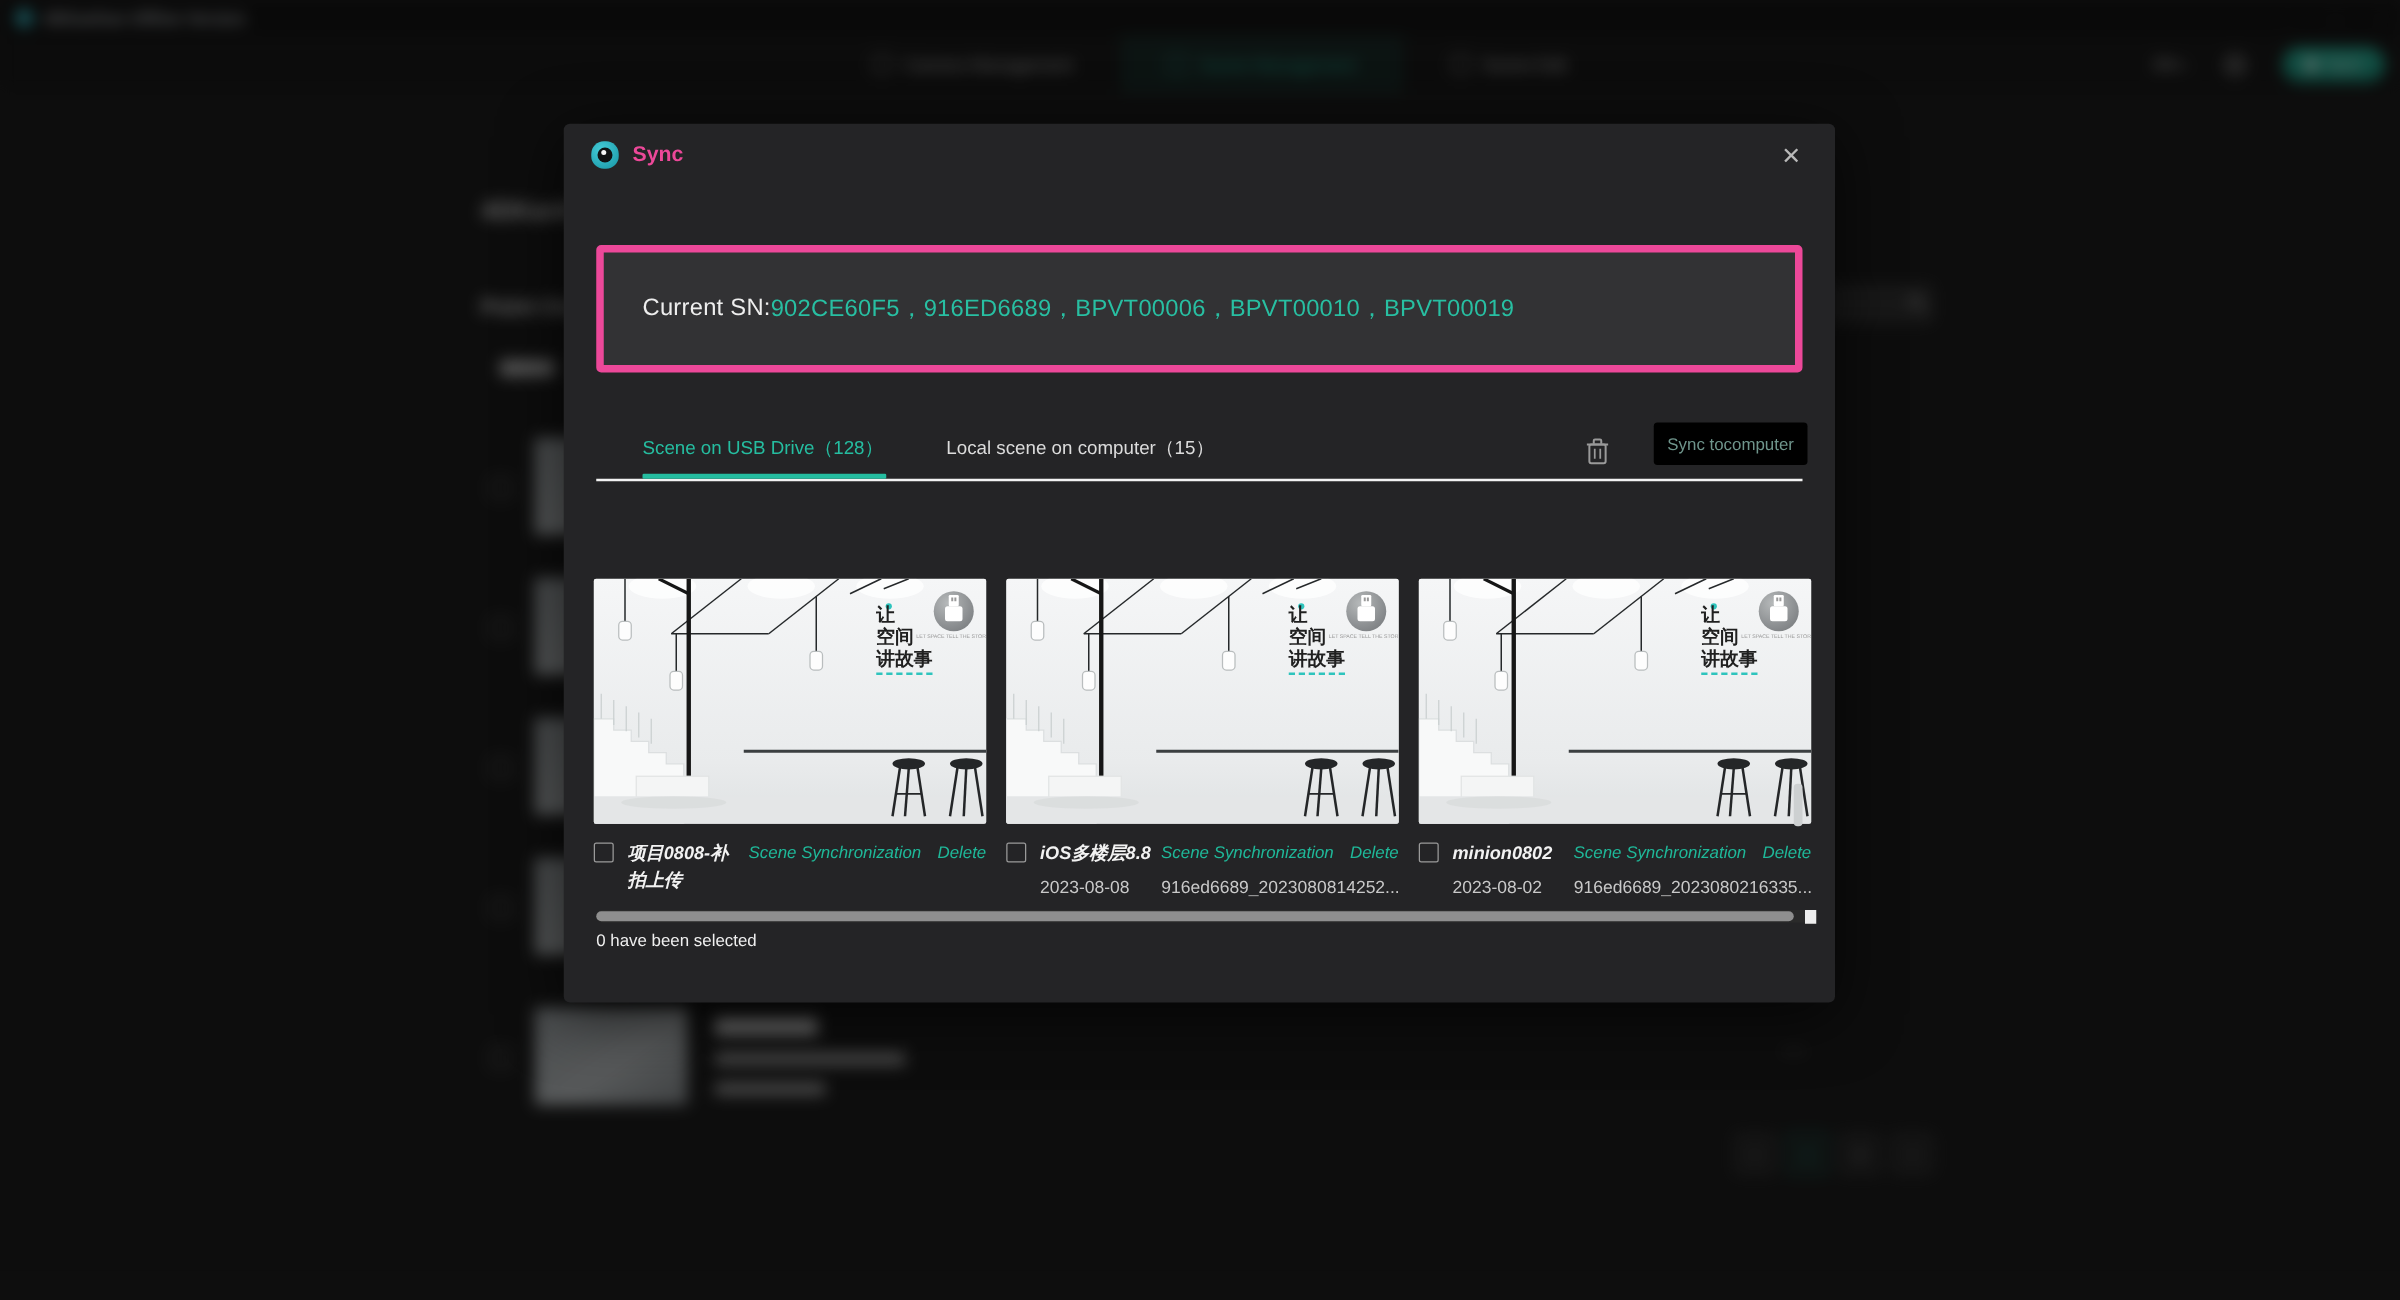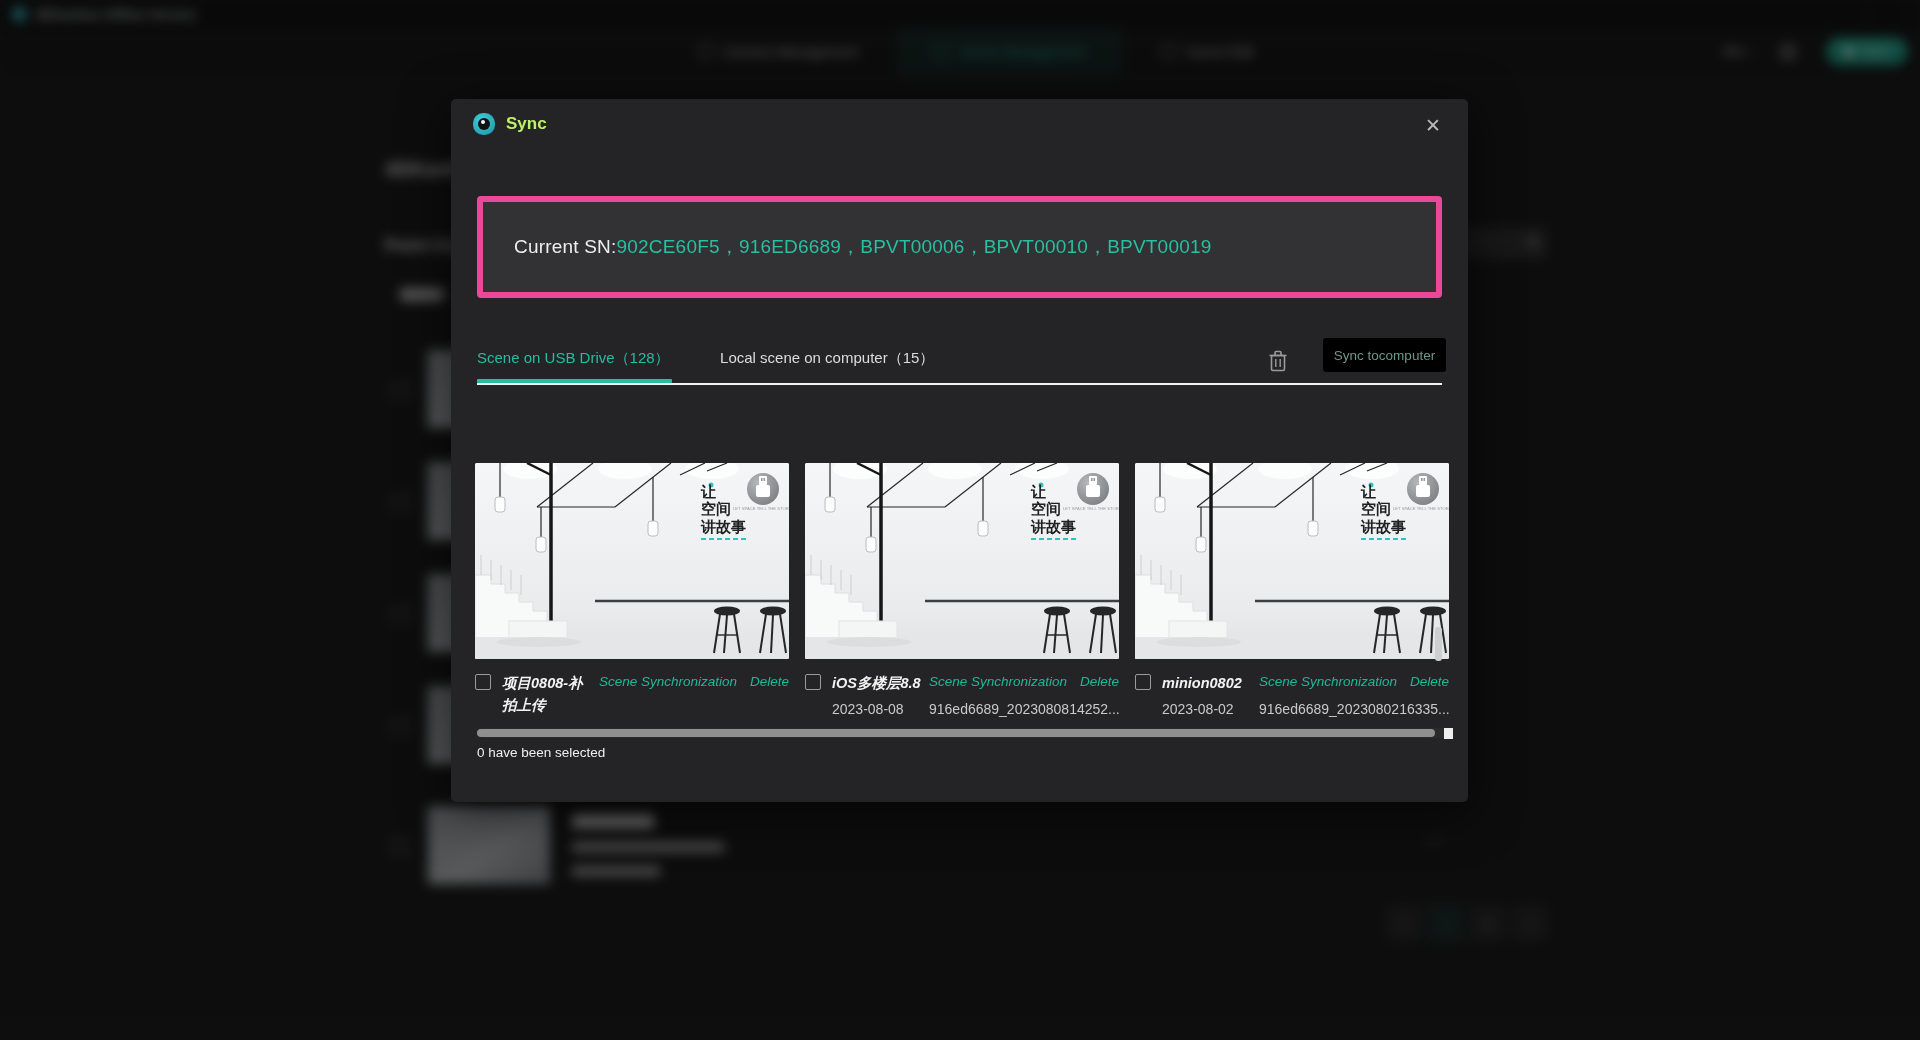--- a/index.html
+++ b/index.html
@@ -45,31 +45,31 @@
   .pg-btn.active { border-color:#1e6457; color:#25bda0; background:rgba(37,189,160,0.08); }
 
   
   .overlay { position:absolute; inset:0; background:rgba(8,8,8,0.55); }
 
   .modal { position:absolute; left:451px; top:99px; width:1017px; height:703px; background:#242426; border-radius:5px; box-shadow:0 10px 50px rgba(0,0,0,0.65); }
   .modal-header { position:relative; height:50px; display:flex; align-items:center; padding-left:22px; }
   .modal-logo { width:22px; height:22px; border-radius:46%; background:radial-gradient(circle at 38% 32%, #45ccd8, #1795a4); position:relative; }
   .modal-logo::after { content:""; position:absolute; left:5px; top:5px; width:12px; height:12px; border-radius:50%; background:#101314; }
   .modal-logo::before { content:""; position:absolute; left:8px; top:7px; width:4px; height:4px; border-radius:50%; background:#f4f6f6; z-index:1; }
-  .modal-title { margin-left:11px; color:#bef264; font-size:17px; font-weight:bold; }
+  .modal-title { margin-left:11px; color:#ec4899; font-size:17px; font-weight:bold; }
   .modal-close { position:absolute; right:22px; top:13px; width:26px; height:26px; color:#b9b9b9; font-size:19px; display:flex; align-items:center; justify-content:center; cursor:pointer; }
 
   .sn-box { position:absolute; left:26px; top:97px; width:965px; height:102px; background:#323234; border:6px solid #ec4899; border-radius:4px; display:flex; align-items:center; padding-left:31px; font-size:19px; letter-spacing:.2px; }
   .sn-label { color:#eeeeee; }
   .sn-values { color:#28bfa2; }
 
   .mtabs { position:absolute; left:26px; top:240px; width:965px; height:46px; }
   .mtabs::after { content:""; position:absolute; left:0; right:0; bottom:0; height:2px; background:#f2f2f2; }
   .mtab { position:relative; display:inline-block; font-size:15px; padding:10px 2px 15px 0; margin-right:44px; cursor:pointer; }
-  .mtab.active { color:#25bda0; }
+  .mtab.active { color:#25bda0;margin-left:37px; }
   .mtab.active::after { content:""; position:absolute; left:0; right:0; bottom:0; height:4px; background:#25bda0; z-index:2; border-radius:1px; }
   .mtab.idle { color:#dcdcdc; }
 
   .trash { position:absolute; left:817px; top:250px; width:20px; height:24px; cursor:pointer; }
   .btn-sync-computer { position:absolute; left:872px; top:239px; width:123px; height:34px; background:#000000; border:none; border-radius:3px; color:#6f958c; font-size:13.5px; cursor:default; }
 
   .cards { position:absolute; left:24px; top:364px; display:flex; gap:16px; }
   .card { width:314px; position:relative; }
   .thumb { width:314px; height:196px; border-radius:2px; overflow:hidden; position:relative; background:#eceeef; cursor:pointer; }
   .card-top { display:flex; align-items:flex-start; margin-top:13px;font-style:italic; }

